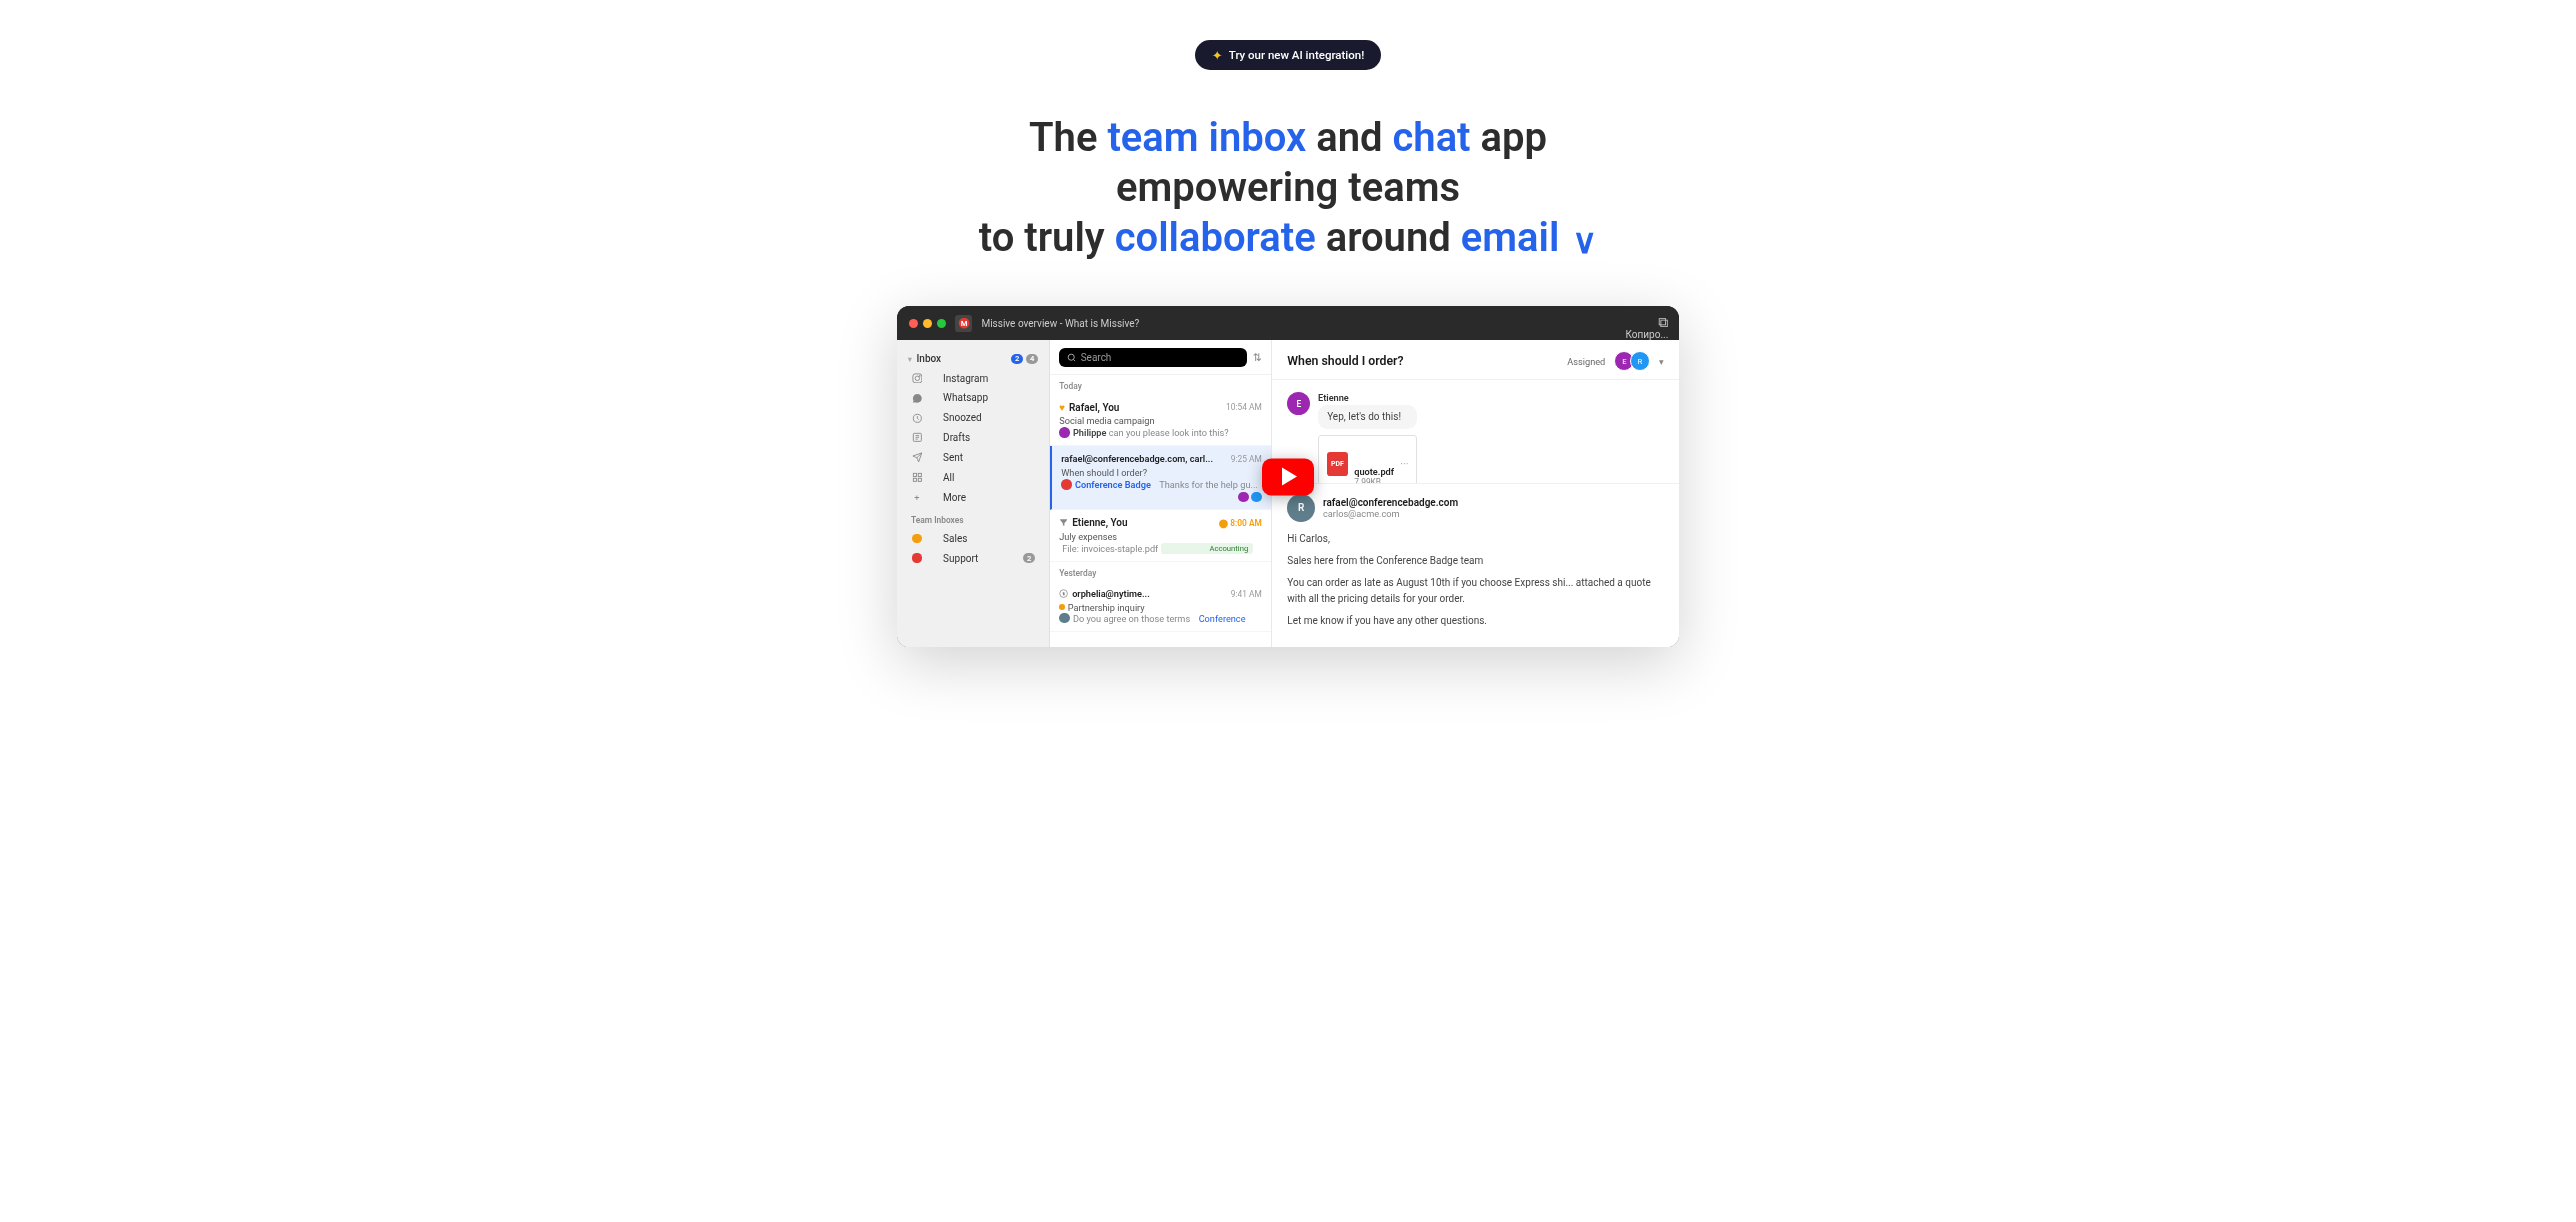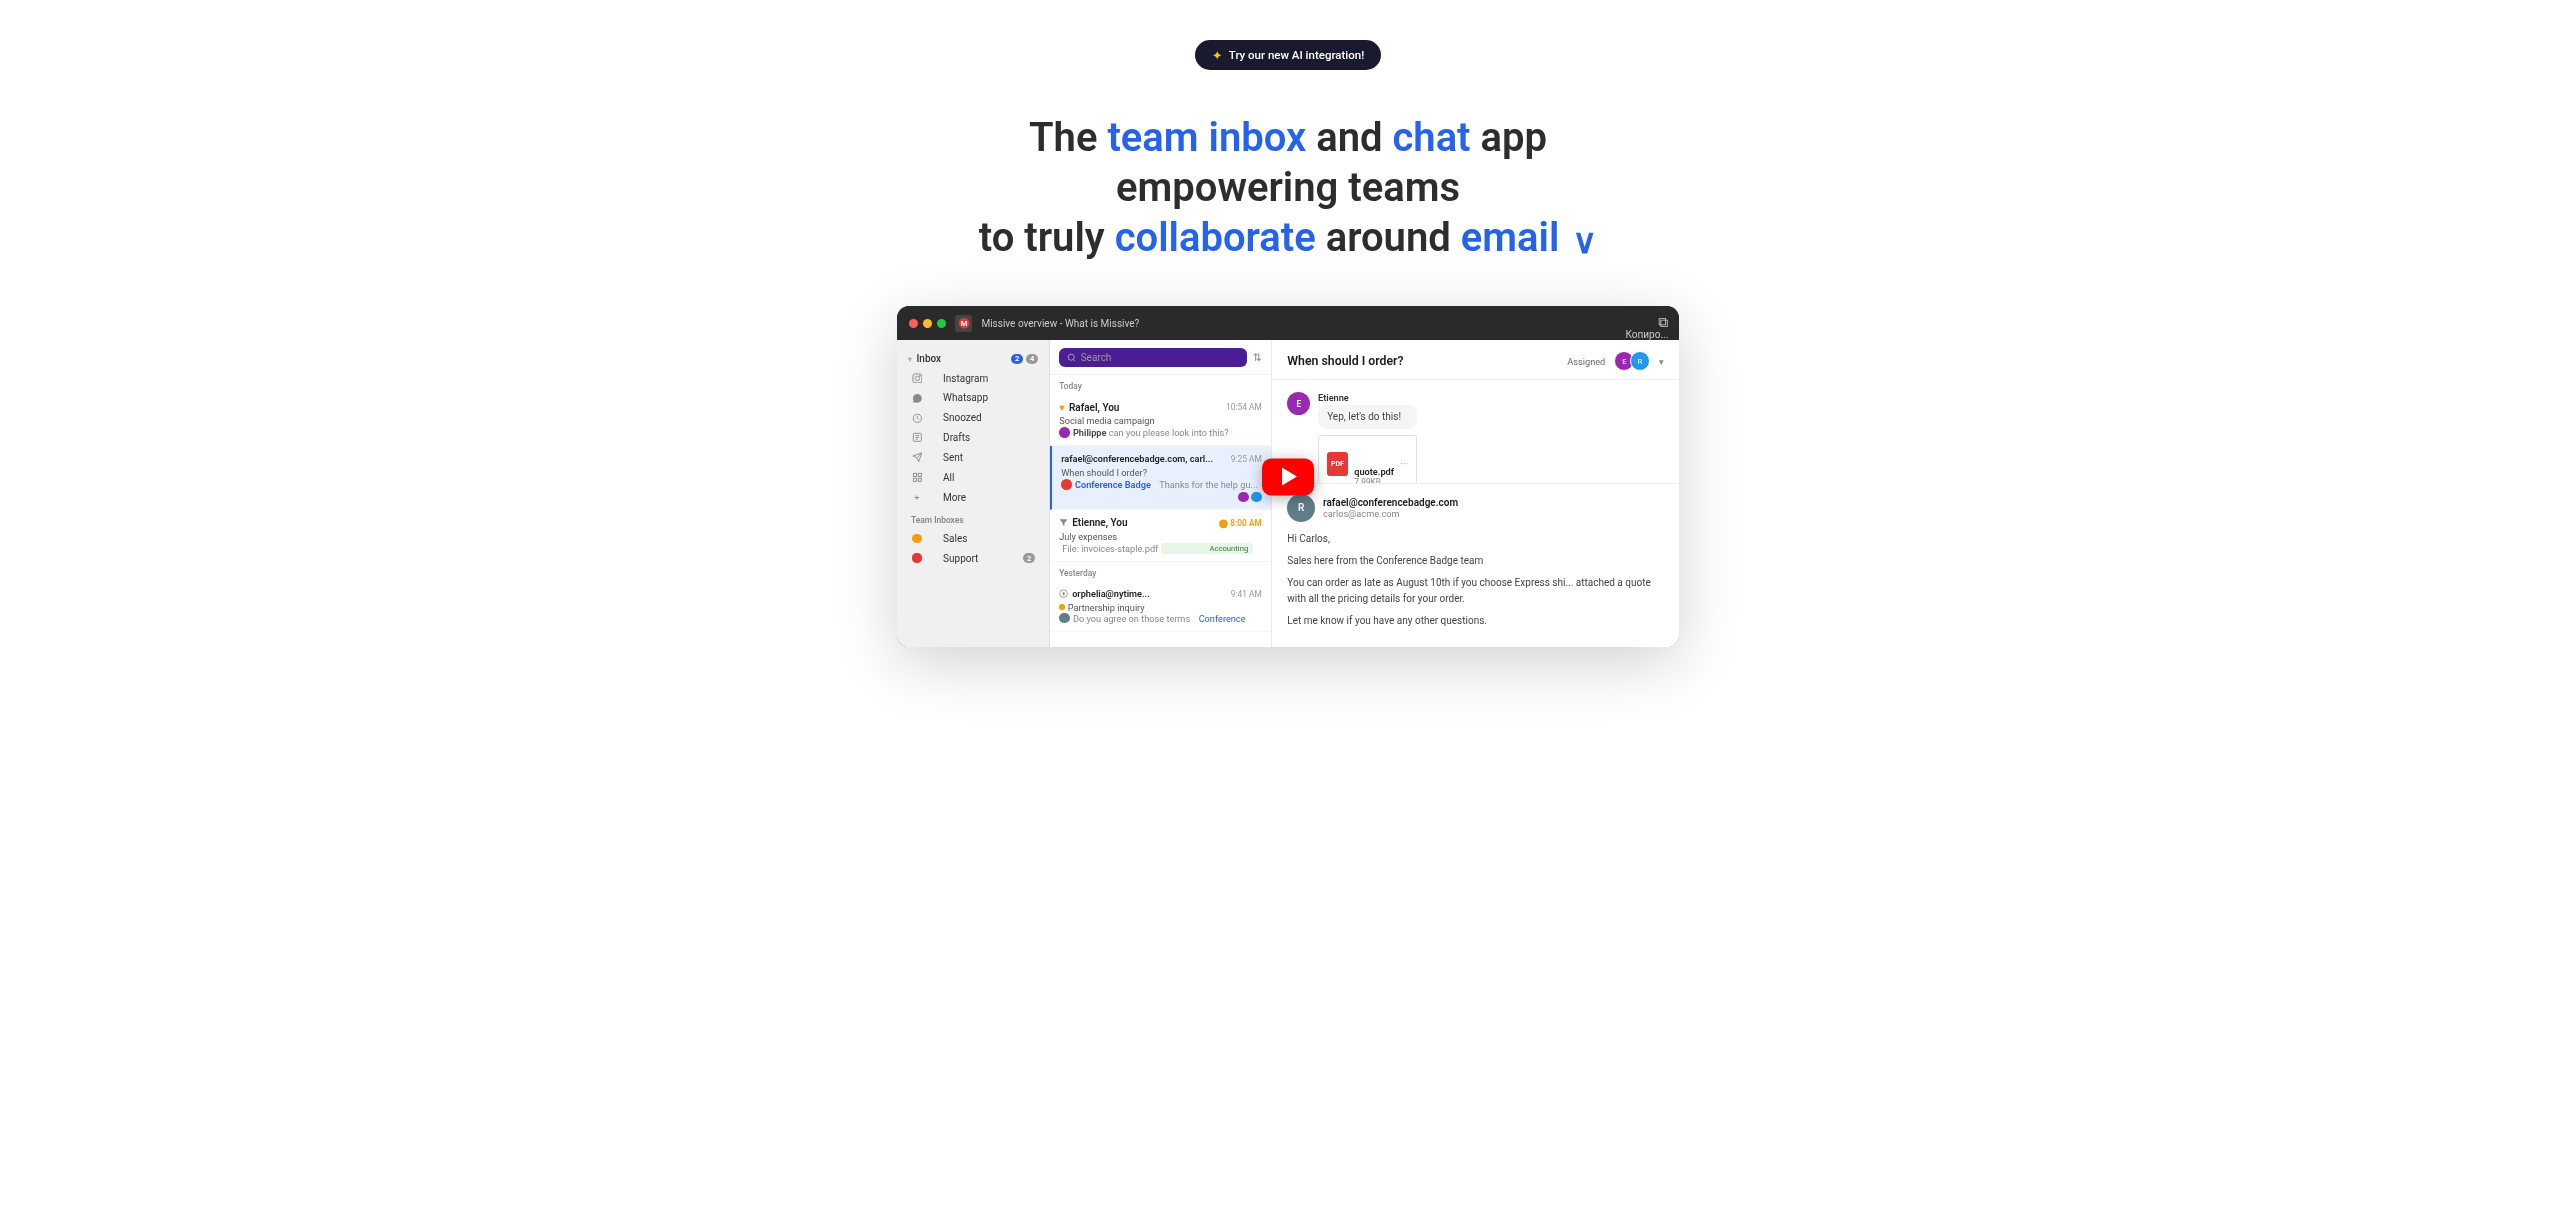--- a/index.html
+++ b/index.html
@@ -188,21 +188,21 @@
     .conv-header {
       padding: 7.7px 9.2px;
       display: flex;
       align-items: center;
       gap: 6.1px;
       border-bottom: 0.8px solid #f0f0f0;
     }
 
     .search-bar {
       flex: 1;
-      background: #4c1d95;
+      background: #000000;
       border-radius: 6.1px;
       padding: 3.8px 7.7px;
       display: flex;
       align-items: center;
       gap: 4.6px;
       text-align: center;
     }
 
     .search-bar-text {
       font-size: 10px;

